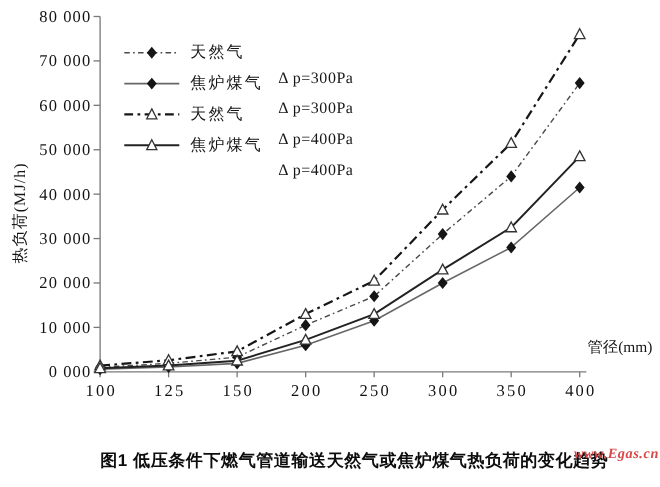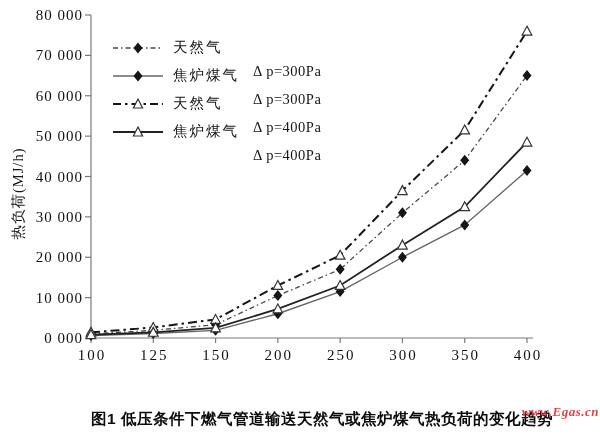--- a/index.html
+++ b/index.html
@@ -94,20 +94,21 @@
       <path d="M 153.28571428571428 327.3475 L 158.0857142857143 336.2475 L 148.48571428571427 336.2475 Z" fill="#ffffff" stroke="#333333" stroke-width="1.2"></path>
       <path d="M 215.57142857142856 322.90625 L 220.37142857142857 331.80625 L 210.77142857142854 331.80625 Z" fill="#ffffff" stroke="#333333" stroke-width="1.2"></path>
       <path d="M 277.8571428571429 303.93 L 282.6571428571429 312.83 L 273.0571428571429 312.83 Z" fill="#ffffff" stroke="#333333" stroke-width="1.2"></path>
       <path d="M 340.1428571428571 280.5125 L 344.9428571428571 289.41249999999997 L 335.3428571428571 289.41249999999997 Z" fill="#ffffff" stroke="#333333" stroke-width="1.2"></path>
       <path d="M 402.42857142857144 240.1375 L 407.22857142857146 249.0375 L 397.62857142857143 249.0375 Z" fill="#ffffff" stroke="#333333" stroke-width="1.2"></path>
       <path d="M 464.7142857142857 201.78125 L 469.51428571428573 210.68125 L 459.9142857142857 210.68125 Z" fill="#ffffff" stroke="#333333" stroke-width="1.2"></path>
       <path d="M 527 137.18125 L 531.8 146.08125 L 522.2 146.08125 Z" fill="#ffffff" stroke="#333333" stroke-width="1.2"></path>
     </svg>
 
   <div class="yaxis-title">热负荷(MJ/h)</div>
+  <div class="xaxis-title">管径(mm)</div>
 
   <div class="legend">
     <div class="lrow">
       <svg class="lsample" width="52" height="14">
         <line x1="1" y1="7" x2="51" y2="7" stroke="#4a4a4a" stroke-width="1.3" stroke-dasharray="5 3 1.5 3"></line>
         <path d="M21.5 7 L26 1.6 L30.5 7 L26 12.4 Z" fill="#151515"></path>
       </svg>
       <span class="lgas">天然气</span>
       <span class="lp">Δ p=300Pa</span>
     </div>

